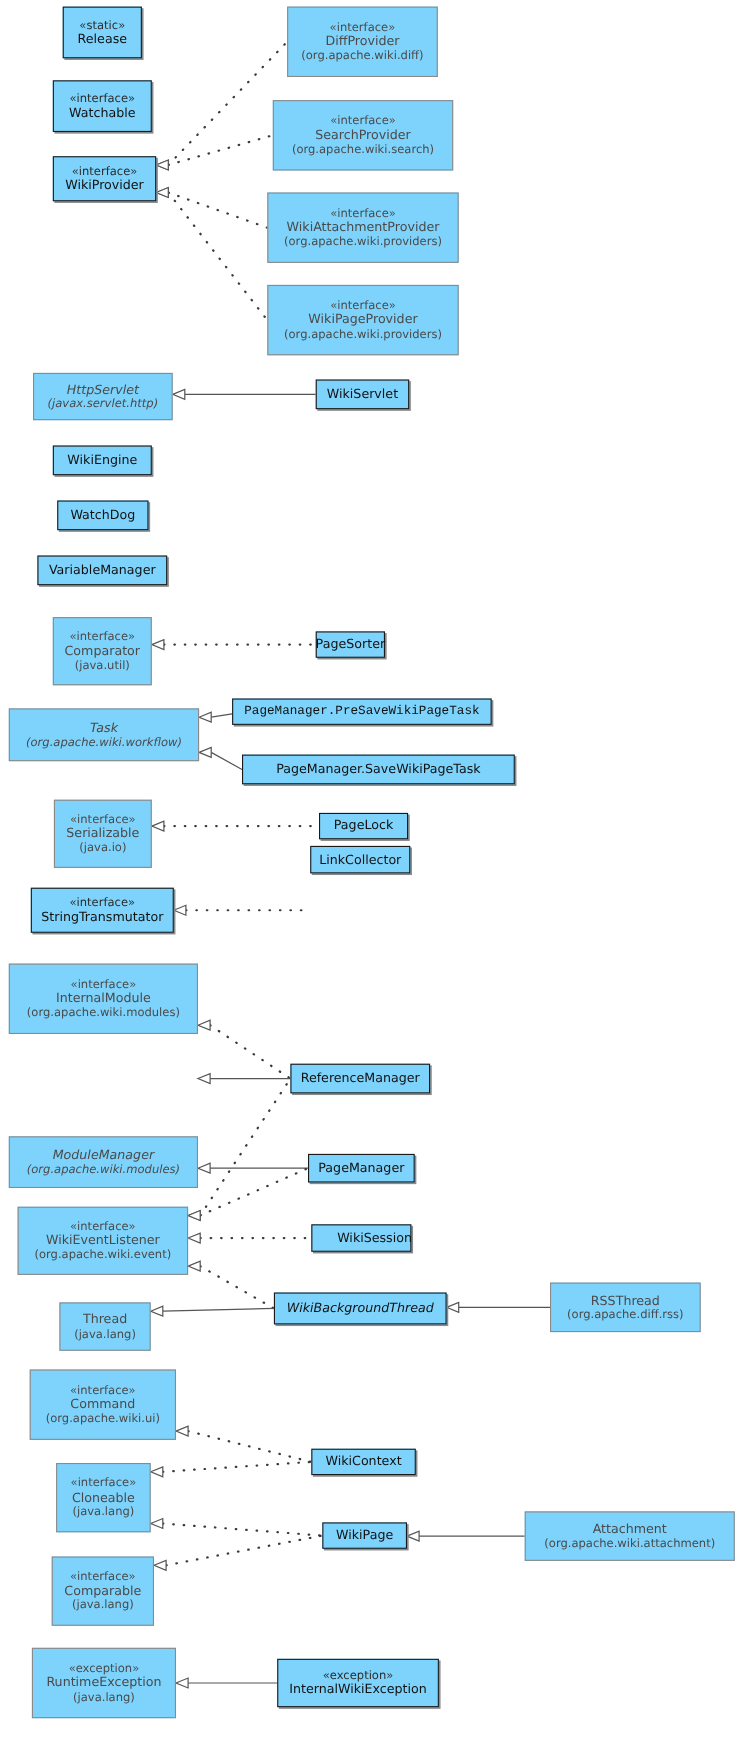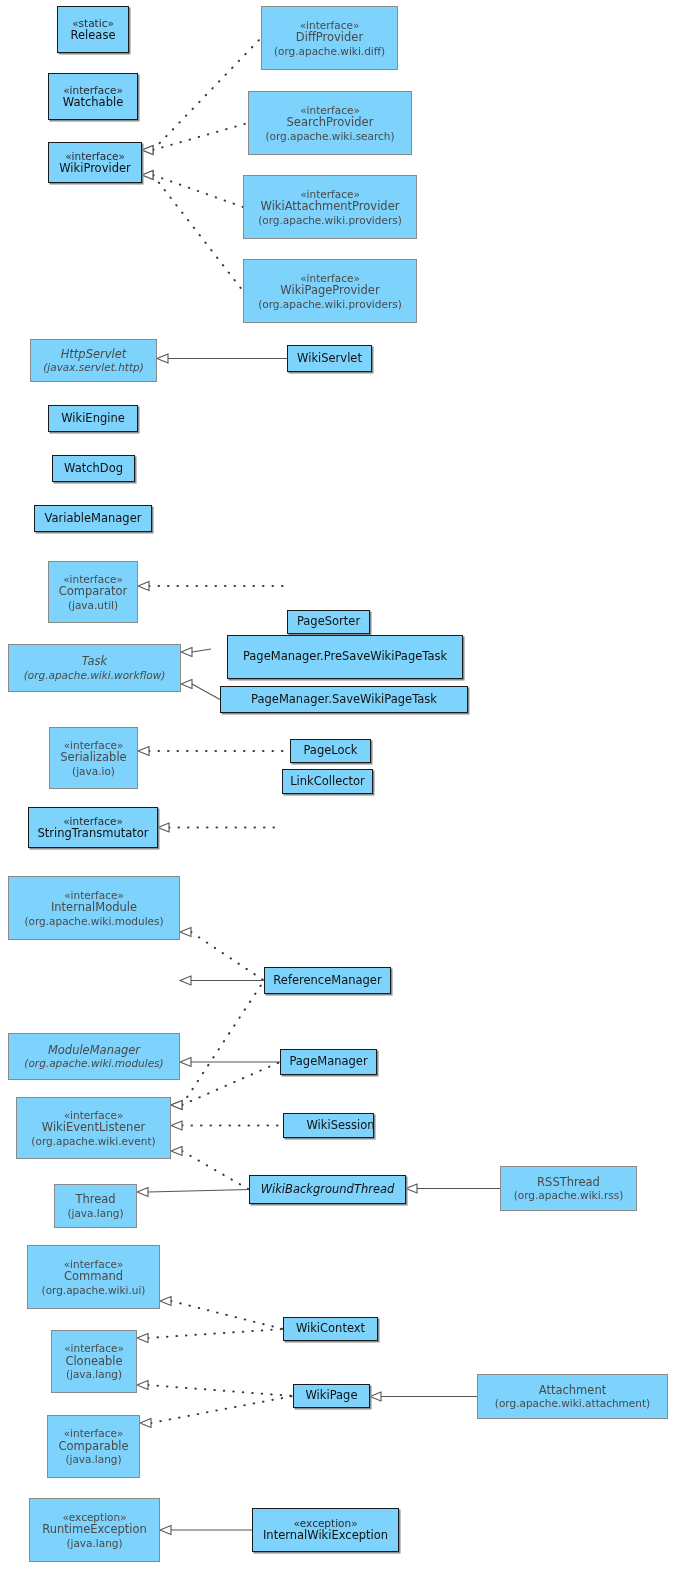--- a/index.html
+++ b/index.html
@@ -225,28 +225,28 @@
       <div class="nname">WatchDog</div>
     </div>
     <div class="node internal" style="left: 34px; top: 505px; width: 118px; height: 27px;">
       <div class="nname">VariableManager</div>
     </div>
     <div class="node external" style="left: 48px; top: 561px; width: 90px; height: 62px;">
       <div class="stereo">«interface»</div>
       <div class="nname">Comparator</div>
       <div class="pkg">(java.util)</div>
     </div>
-    <div class="node internal" style="left: 287px; top: 574px; width: 83px; height: 24px; margin-top: 36px;">
+    <div class="node internal" style="left: 287px; top: 574px; width: 63px; height: 24px;">
       <div class="nname">PageSorter</div>
     </div>
     <div class="node external abstract" style="left: 8px; top: 644px; width: 173px; height: 48px;">
       <div class="nname">Task</div>
       <div class="pkg">(org.apache.wiki.workflow)</div>
     </div>
-    <div class="node internal" style="left: 227px; top: 635px; width: 236px; height: 44px;">
+    <div class="node internal" style="left: 211px; top: 635px; width: 236px; height: 24px; font-family: Liberation Mono, monospace;">
       <div class="nname">PageManager.PreSaveWikiPageTask</div>
     </div>
     <div class="node internal" style="left: 220px; top: 686px; width: 248px; height: 27px;">
       <div class="nname">PageManager.SaveWikiPageTask</div>
     </div>
     <div class="node external" style="left: 49px; top: 727px; width: 89px; height: 62px;">
       <div class="stereo">«interface»</div>
       <div class="nname">Serializable</div>
       <div class="pkg">(java.io)</div>
     </div>
@@ -285,21 +285,21 @@
     </div>
     <div class="node external" style="left: 54px; top: 1184px; width: 83px; height: 44px;">
       <div class="nname">Thread</div>
       <div class="pkg">(java.lang)</div>
     </div>
     <div class="node internal abstract" style="left: 249px; top: 1175px; width: 157px; height: 29px;">
       <div class="nname">WikiBackgroundThread</div>
     </div>
     <div class="node external" style="left: 500px; top: 1166px; width: 137px; height: 45px;">
       <div class="nname">RSSThread</div>
-      <div class="pkg">(org.apache.wiki.rss)</div>
+      <div class="pkg">(org.apache.diff.rss)</div>
     </div>
     <div class="node external" style="left: 27px; top: 1245px; width: 133px; height: 64px;">
       <div class="stereo">«interface»</div>
       <div class="nname">Command</div>
       <div class="pkg">(org.apache.wiki.ui)</div>
     </div>
     <div class="node internal" style="left: 283px; top: 1317px; width: 95px; height: 24px; justify-content: center;">
       <div class="nname">WikiContext</div>
     </div>
     <div class="node external" style="left: 51px; top: 1330px; width: 86px; height: 63px;">

